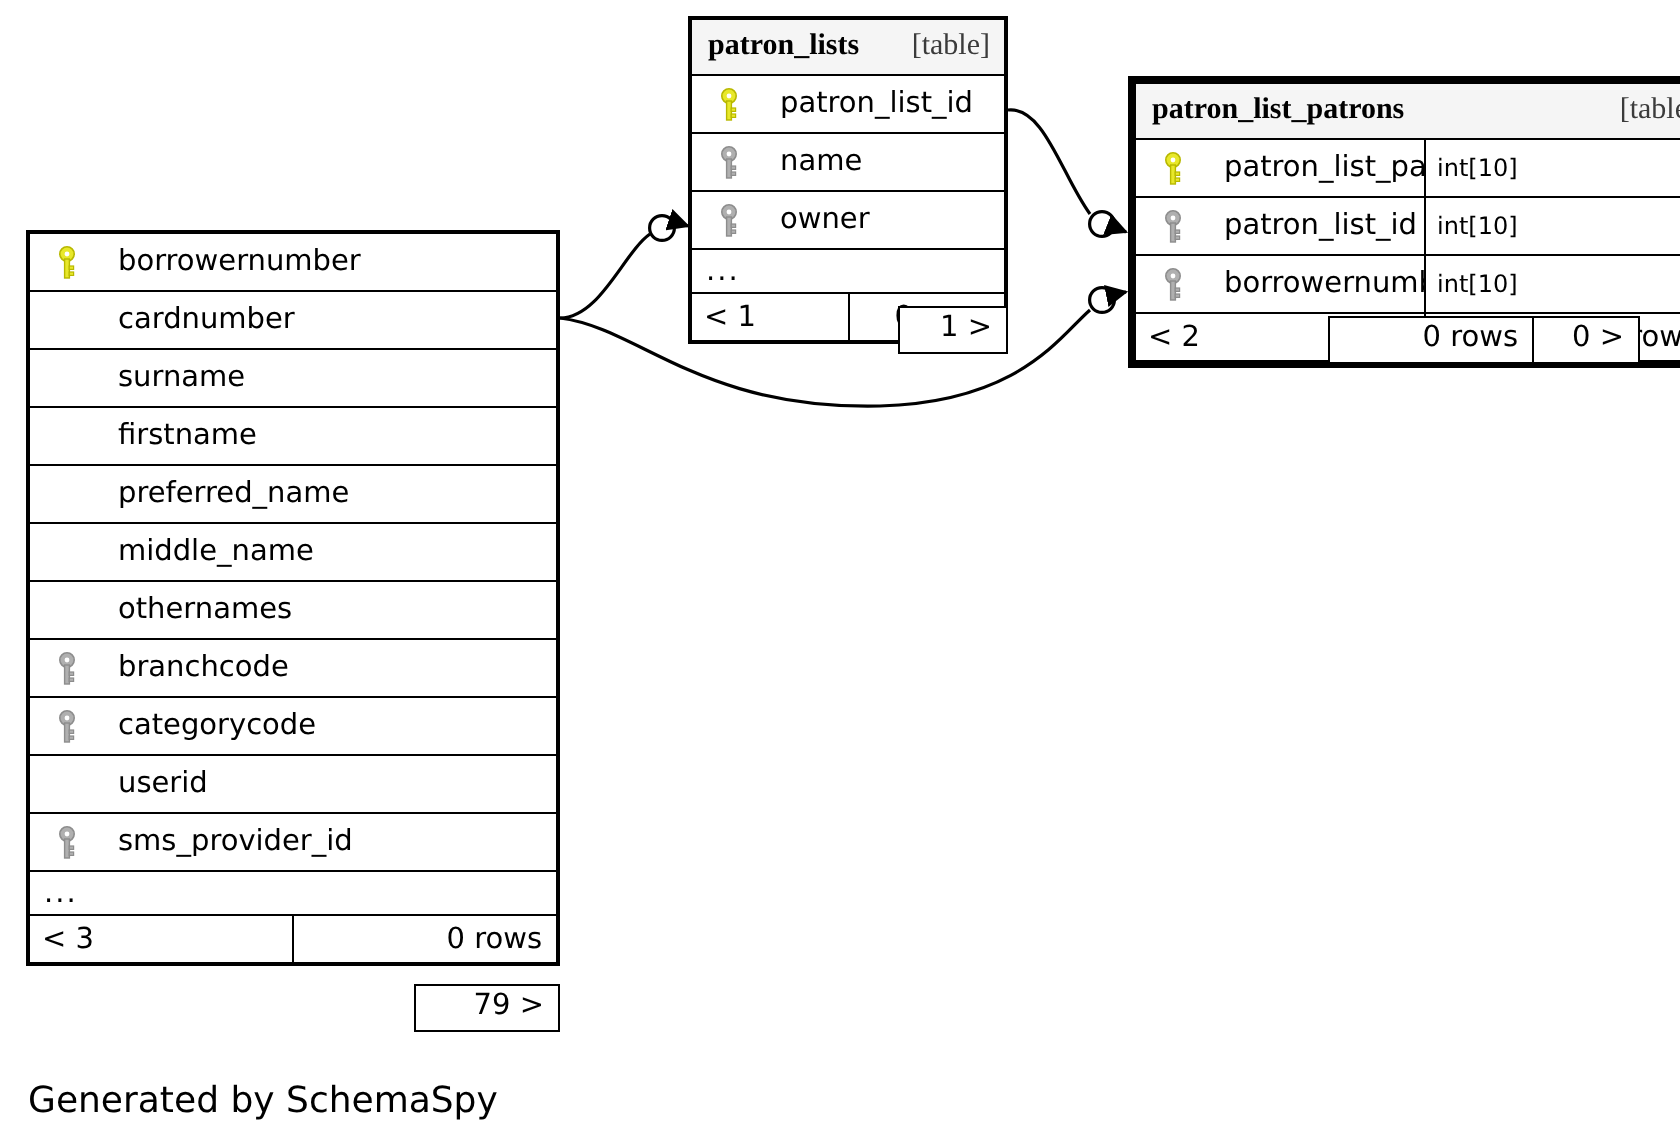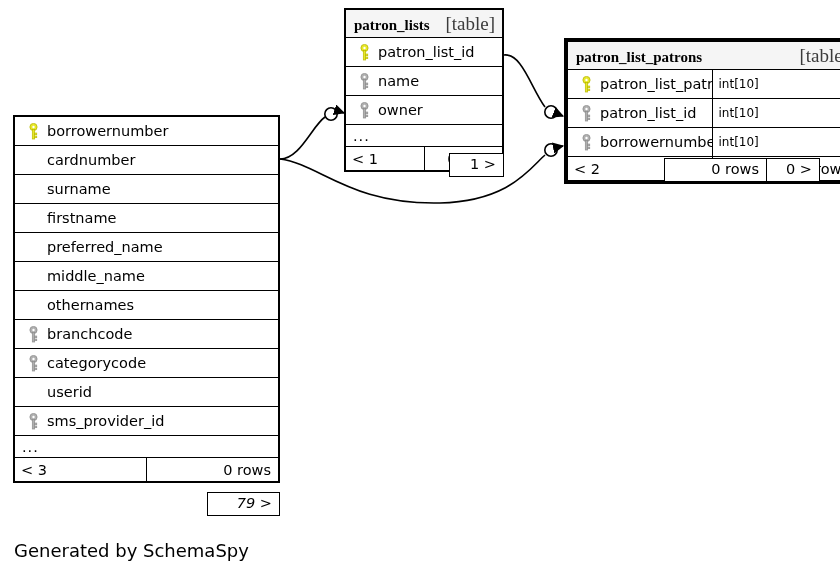--- a/index.html
+++ b/index.html
@@ -63,29 +63,30 @@
     justify-content: space-between;
     padding: 0 7px 0 8px;
     font-family: Liberation Serif, serif;
   }
   .tname {
     font-weight: bold;
     font-size: 15px;
     color: #000;
   }
   .ttag {
-    font-size: 19px;
+    font-size: 15px;
     color: #3b3b3b;
     font-weight: normal;
     padding-left: 3px;
   }
   .colcell {
     display: flex;
     align-items: center;
     padding-left: 8px;
+    gap: 12px;
   }
   .keybox {
     width: 20px;
     min-width: 20px;
     height: 18px;
     display: inline-flex;
     align-items: center;
     justify-content: center;
   }
   .colname {
@@ -289,21 +290,21 @@
 
       <tr class="foot">
         <td class="f-left" style="width:115px;">&lt; 3</td>
         <td class="f-mid" style="width:0;">0 rows</td>
       </tr>
     </tbody>
       </table>
   </div>
 
   <div class="tbl" style="left:207px; top:492px; width:73px; height:24px; border:1px solid #000; background:#fff;">
-    <div style="font-size:14.5px; text-align:right; padding:2px 7px 0 0;font-style:italic;">79 &gt;</div>
+    <div style="font-size:14.5px; text-align:right; padding:2px 7px 0 0;">79 &gt;</div>
   </div>
 
   <div class="tbl" id="tbl-patron-lists" style="left:344px; top:8px; width:160px;">
     <table>
       <tbody>
           <tr class="hdr">
         <td colspan="2">
           <div class="hdr-inner">
             <span class="tname">patron_lists</span>
             <span class="ttag">[table]</span>

